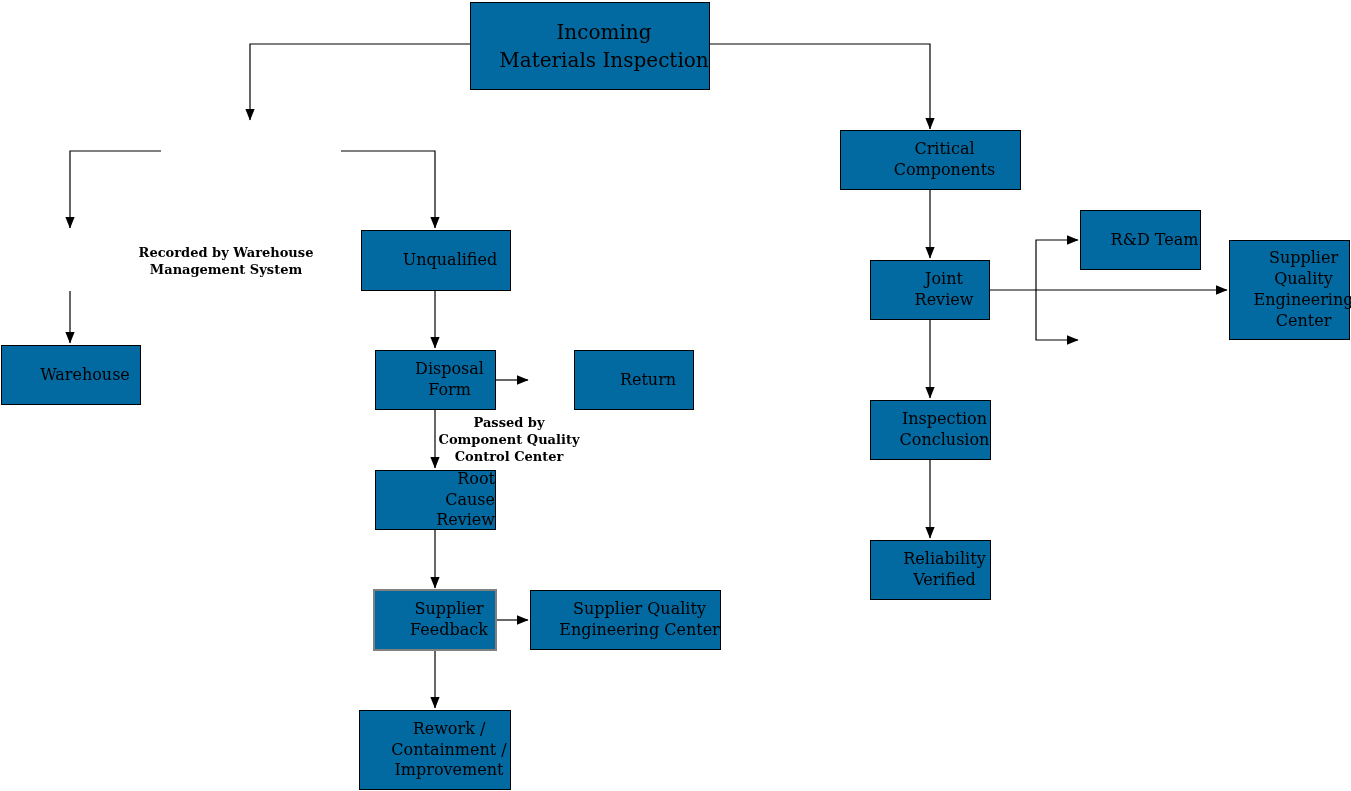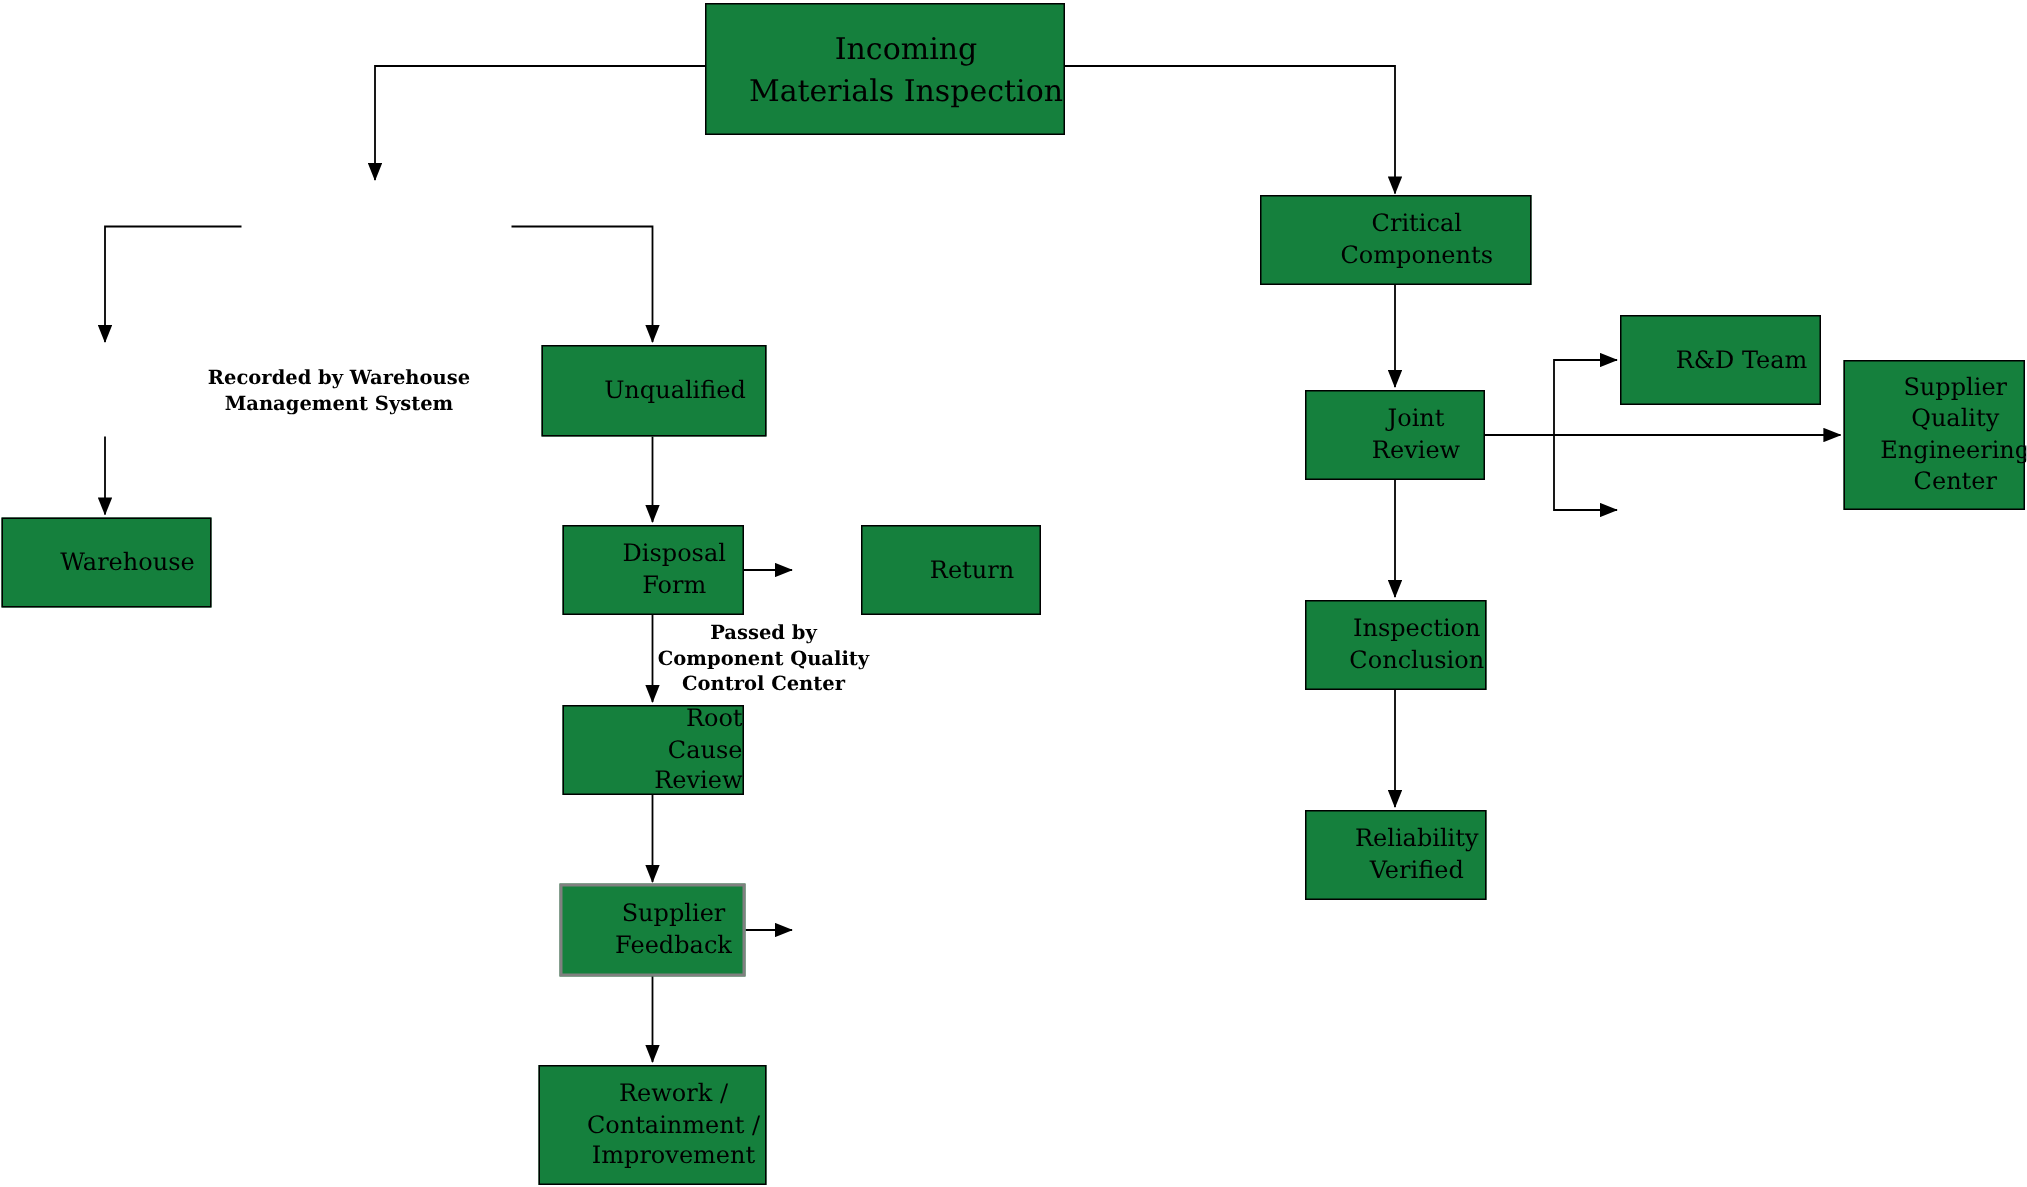--- a/index.html
+++ b/index.html
@@ -14,21 +14,21 @@
   }
   .edges {
     position: absolute;
     left: 0; top: 0;
     width: 1351px; height: 791px;
     pointer-events: none;
   }
   .node {
     position: absolute;
     box-sizing: border-box;
-    background: #15803d;
+    background: #0369a1;
     border: 1px solid #000000;
     display: flex;
     align-items: center;
     justify-content: center;
     text-align: center;
     font-size: 16px;
     line-height: 1.3;
     white-space: pre-line;
     padding-left: 28px;
   }
@@ -94,28 +94,30 @@
 Form</div>
 
   <div class="node" style="left:530px; top:350px; width:120px; height:60px;margin-left:44px;">Return</div>
 
   <div class="node" style="left:375px; top:470px; width:121px; height:60px;text-align:right;">Root Cause
 Review</div>
 
   <div class="node highlight" style="left:373px; top:589px; width:124px; height:62px;">Supplier
 Feedback</div>
 
+  <div class="node" style="left:530px; top:590px; width:191px; height:60px;">Supplier Quality
+Engineering Center</div>
 
   <div class="node" style="left:359px; top:710px; width:152px; height:80px;">Rework /
 Containment /
 Improvement</div>
 
   <div class="node" style="left:870px; top:260px; width:120px; height:60px;">Joint Review</div>
 
-  <div class="node" style="left:1080px; top:210px; width:134px; height:60px;">R&amp;D Team</div>
+  <div class="node" style="left:1080px; top:210px; width:121px; height:60px;">R&amp;D Team</div>
 
 
   <div class="node" style="left:1229px; top:240px; width:121px; height:100px;">Supplier
 Quality
 Engineering
 Center</div>
 
   <div class="node" style="left:870px; top:400px; width:121px; height:60px;">Inspection
 Conclusion</div>
 

